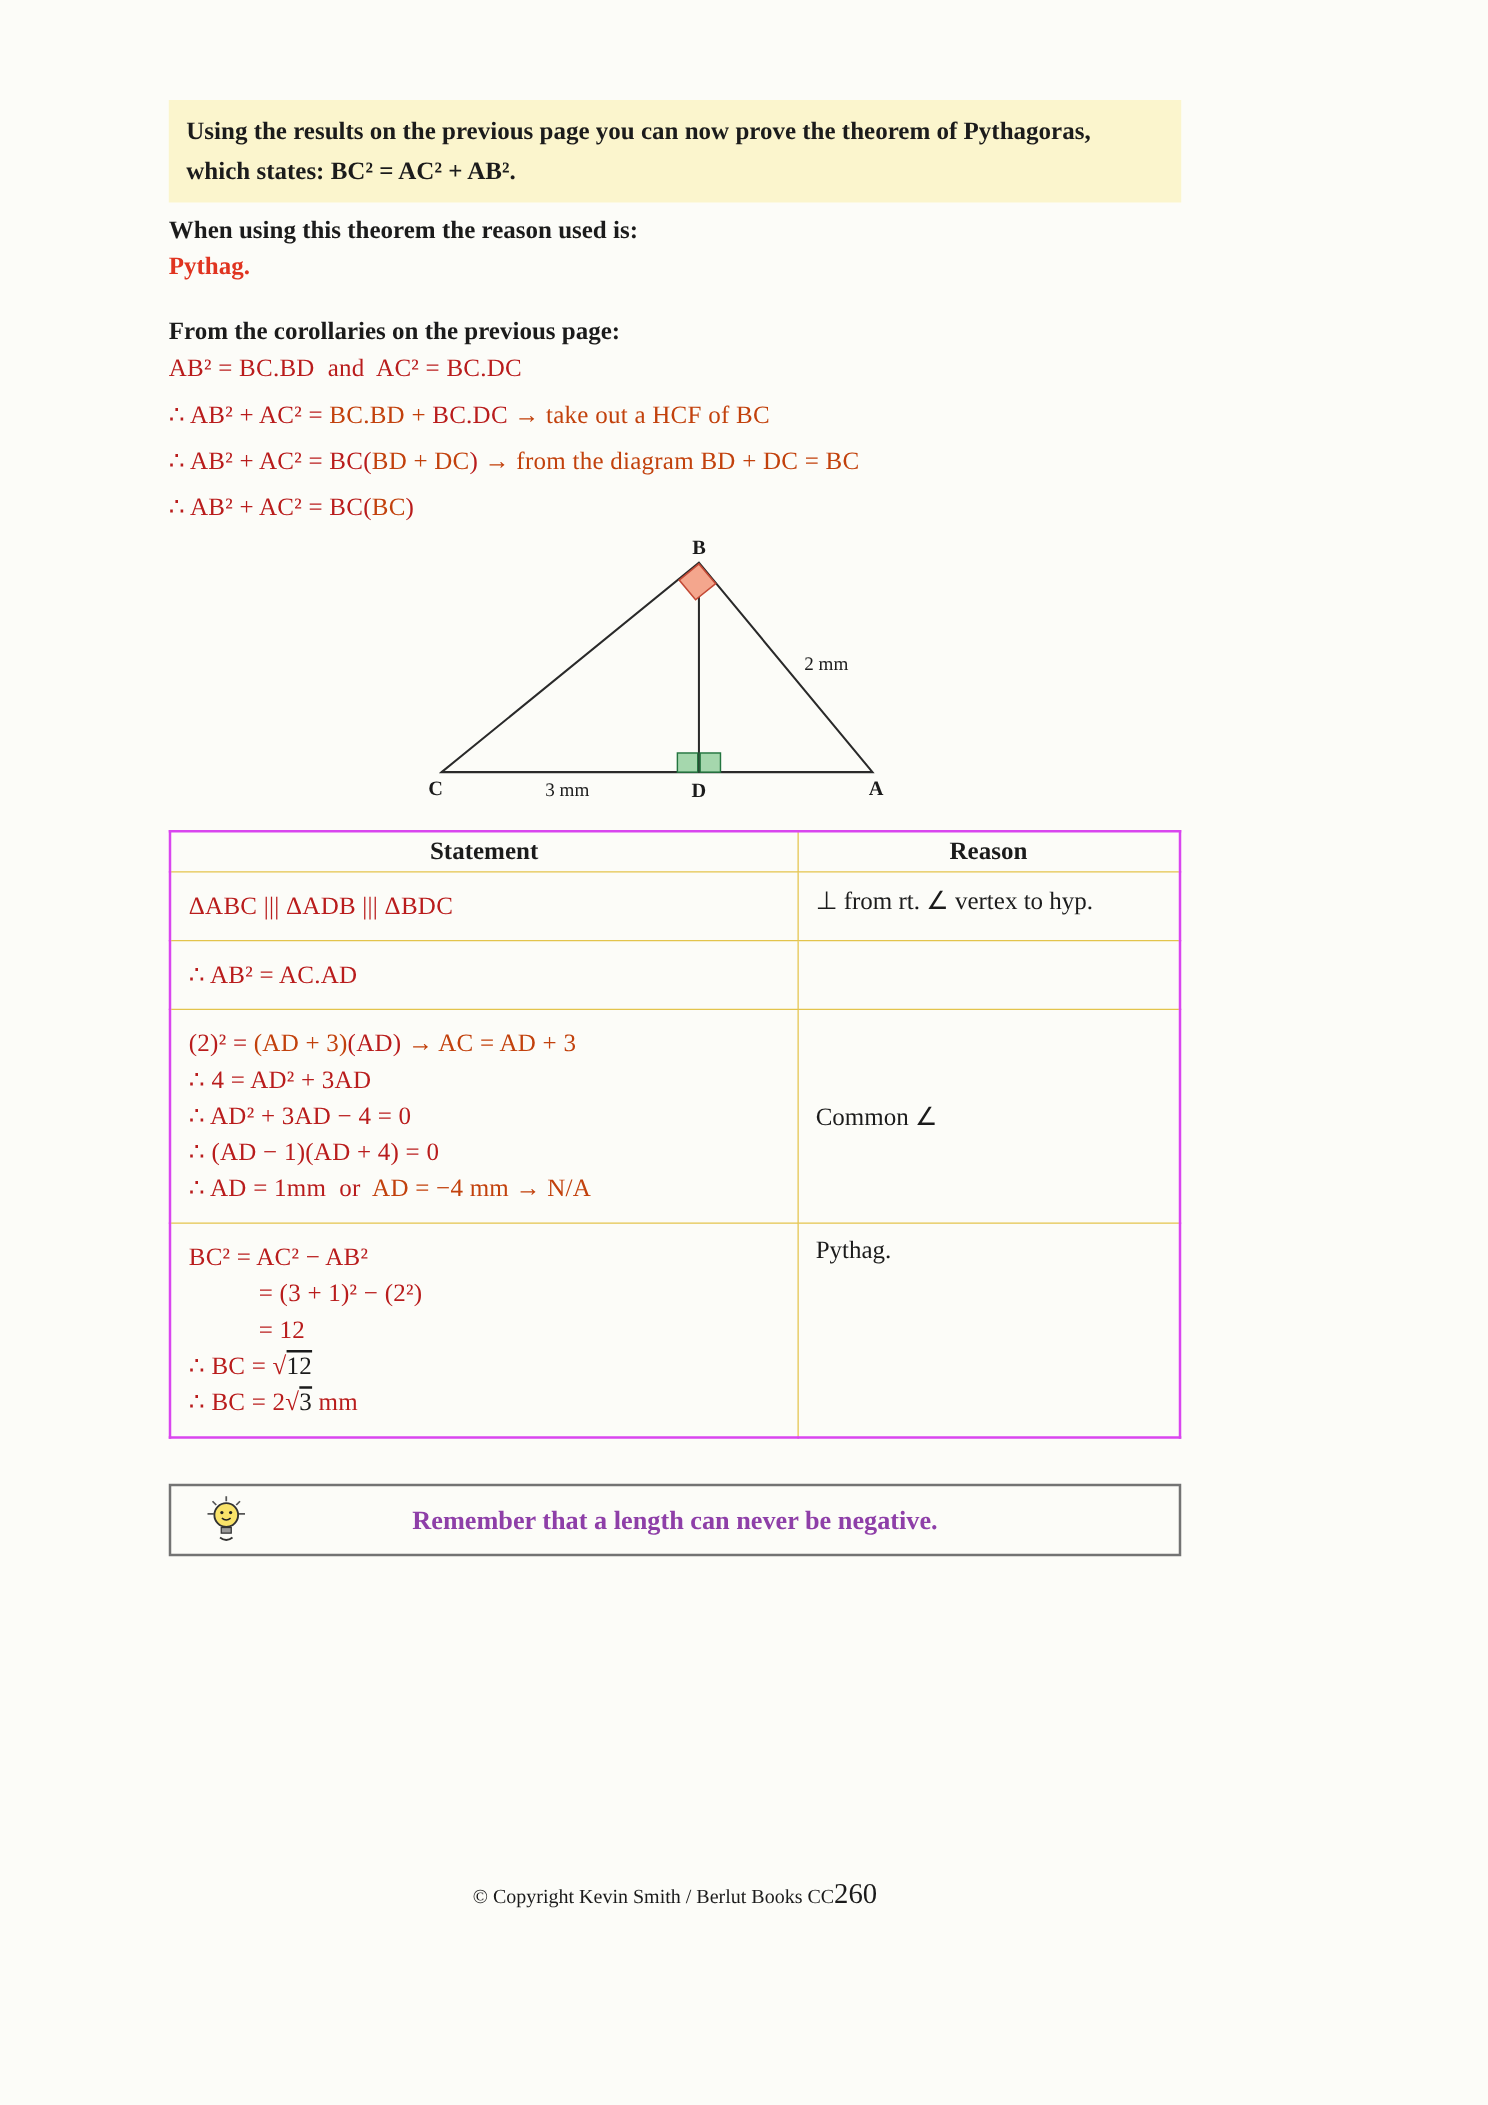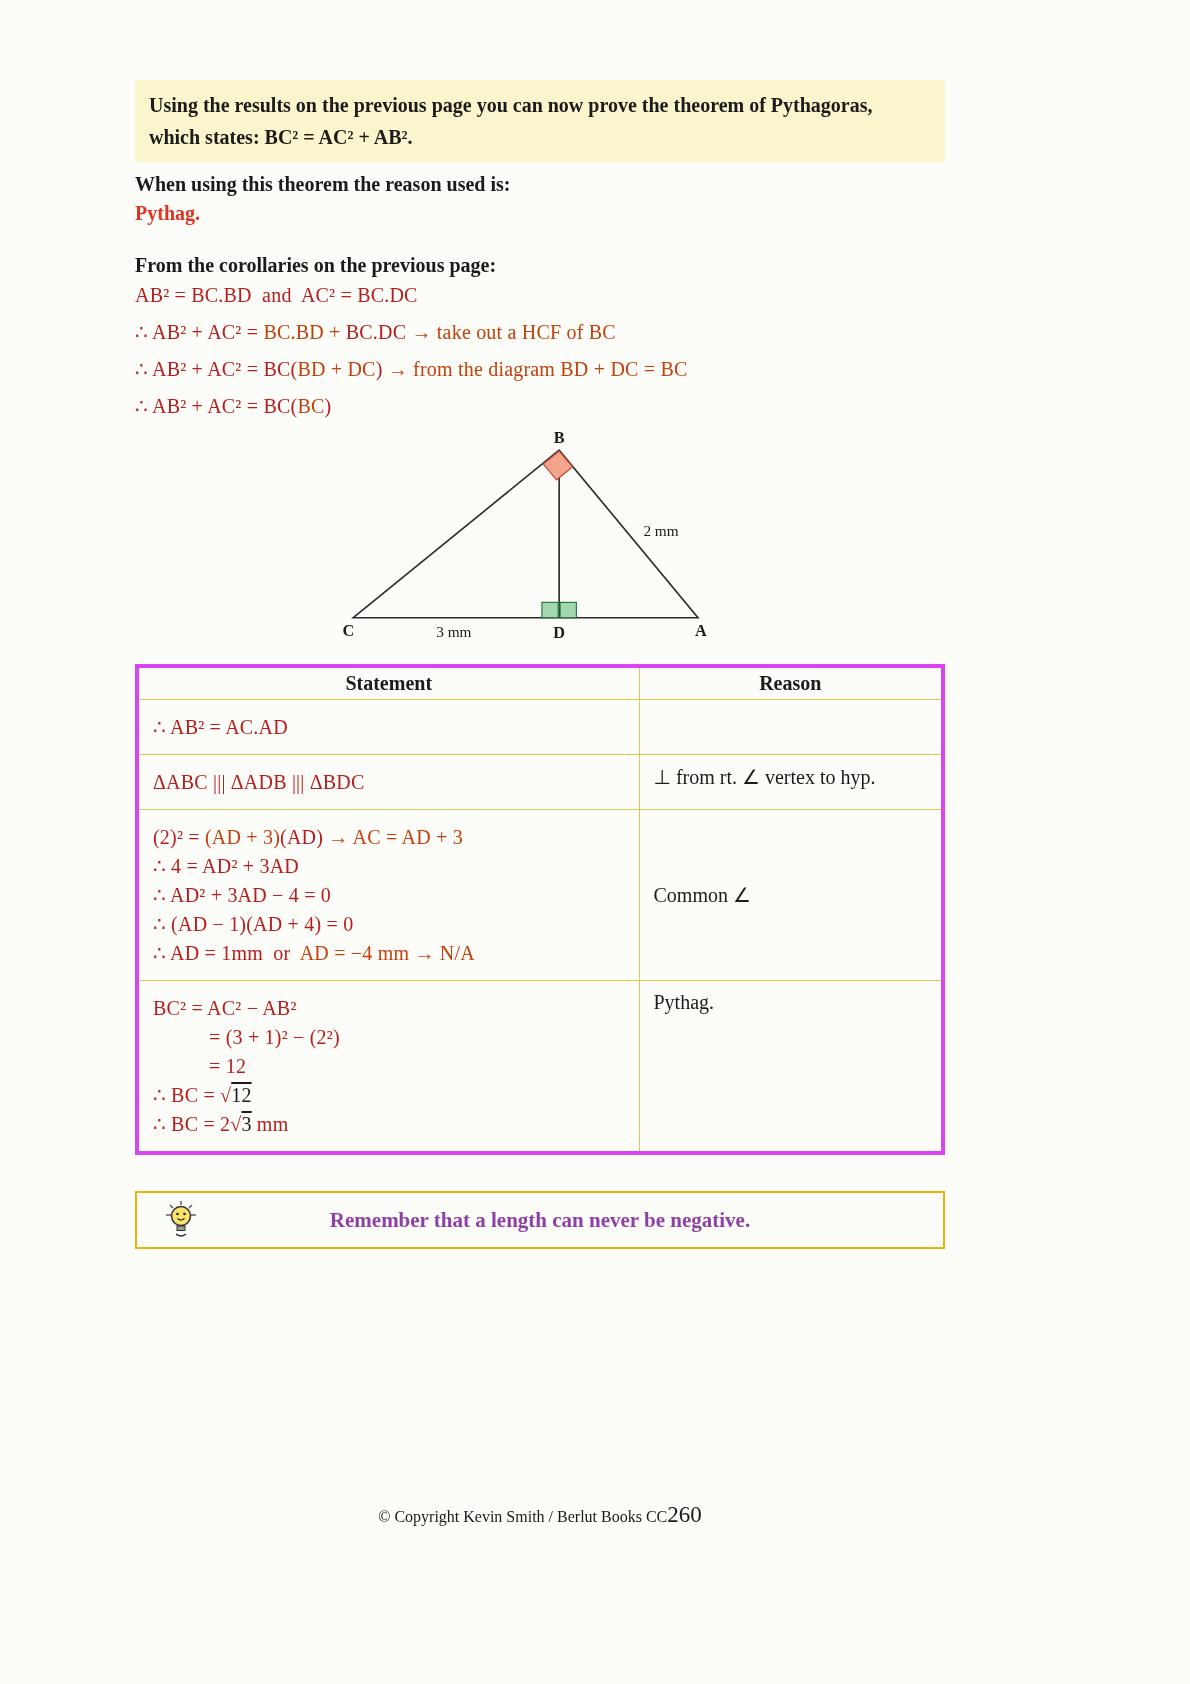--- a/index.html
+++ b/index.html
@@ -43,34 +43,34 @@
 
   
   .diagram { margin-top: 4px; display: flex; justify-content: center; }
   .vlabel { font-family: "Liberation Serif", serif; font-size: 17px; font-weight: bold; fill: #1b1b1b; }
   .mlabel { font-family: "Liberation Serif", serif; font-size: 16px; fill: #1b1b1b; }
 
   
   .sr-table {
     margin-top: 8px; width: 100%;
     border-collapse: collapse;
-    border: 4px solid #d946ef;
+    border: 2px solid #d946ef;
   }
   .sr-table th, .sr-table td { border: 1.6px solid #e3c44c; }
   .sr-table th { font-size: 20px; font-weight: bold; text-align: center; padding: 4px; }
   .sr-table td { font-size: 20px; padding: 10px 14px; vertical-align: top; }
   .sr-table td .math-line { margin: 5px 0; }
   .sr-table td .indent { padding-left: 56px; }
   .reason-middle { vertical-align: middle !important; }
   .statement-cell { width: 502px; }
 
   
   .reminder-box {
     margin-top: 36px;
-    border: 2px solid #eab308;
+    border: 2px solid #737373;
     height: 58px;
     position: relative;
     display: flex; align-items: center;
   }
   .bulb { margin-left: 26px; display: inline-flex; }
   .reminder-text {
     position: absolute; left: 0; right: 0; text-align: center;
     color: #8e3fa8; font-weight: bold; font-size: 21px;
   }
 
@@ -136,29 +136,29 @@
       </colgroup>
     <thead>
       <tr>
         <th>Statement</th>
         <th>Reason</th>
       </tr>
     </thead>
     <tbody>
       <tr>
         <td class="statement-cell">
+          <div class="math-line"><span class="seg-k">ΔABC ||| ΔADB ||| ΔBDC</span></div>
+        </td>
+        <td>⊥ from rt. ∠ vertex to hyp.</td>
+      </tr>
+      <tr>
+        <td class="statement-cell">
           <div class="math-line"><span class="seg-k">∴ AB² = AC.AD</span></div>
         </td>
         <td></td>
-      </tr>
-      <tr>
-        <td class="statement-cell">
-          <div class="math-line"><span class="seg-k">ΔABC ||| ΔADB ||| ΔBDC</span></div>
-        </td>
-        <td>⊥ from rt. ∠ vertex to hyp.</td>
       </tr>
       <tr>
         <td class="statement-cell">
           <div class="math-line"><span class="seg-k">(2)² = </span><span class="seg-r">(AD + 3)</span><span class="seg-k">(AD) </span><span class="seg-r">→ AC = AD + 3</span></div>
           <div class="math-line"><span class="seg-k">∴ 4 = AD² + 3AD</span></div>
           <div class="math-line"><span class="seg-k">∴ AD² + 3AD − 4 = 0</span></div>
           <div class="math-line"><span class="seg-k">∴ (AD − 1)(AD + 4) = 0</span></div>
           <div class="math-line"><span class="seg-k">∴ AD = 1mm &nbsp;or&nbsp; </span><span class="seg-r">AD = −4 mm → N/A</span></div>
         </td>
         <td class="reason-middle">Common ∠</td>

